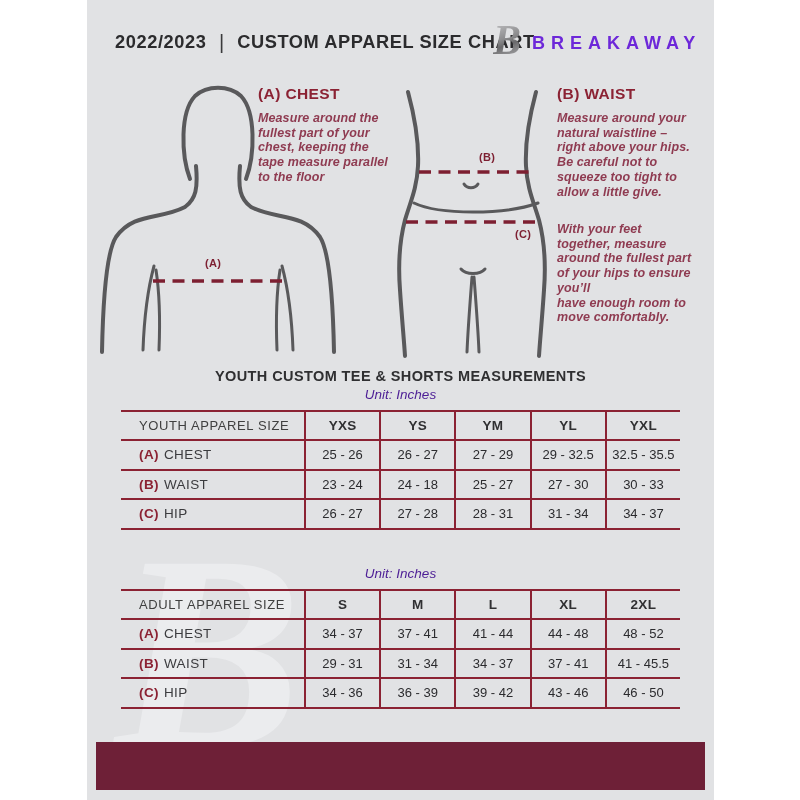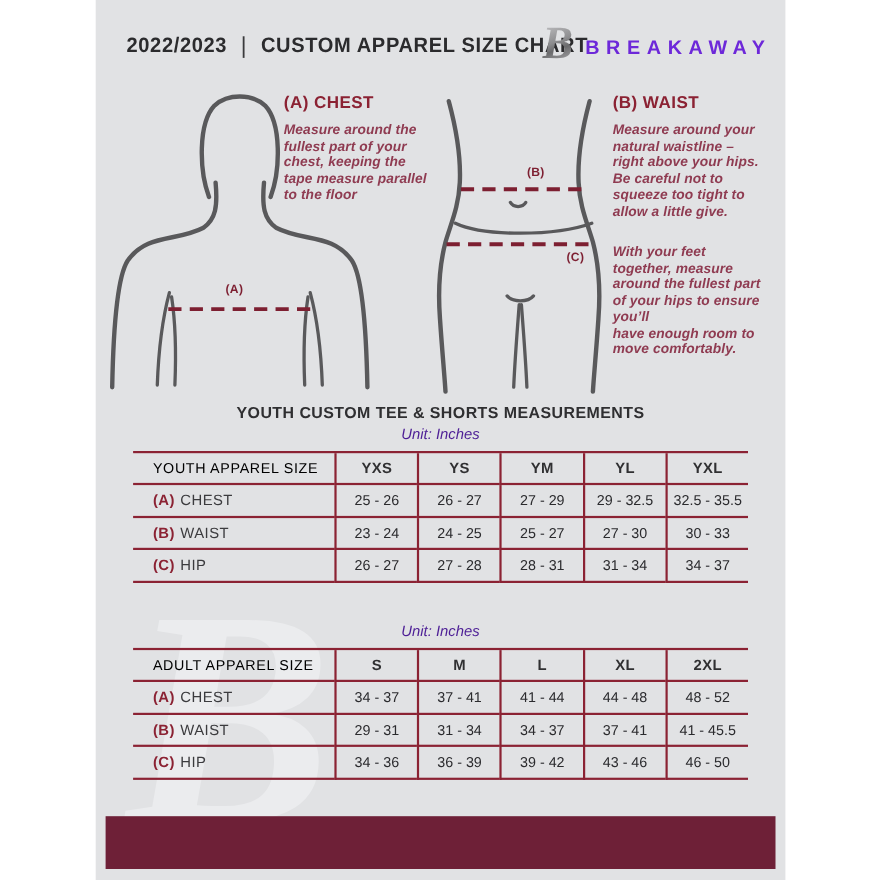--- a/index.html
+++ b/index.html
@@ -38,21 +38,21 @@
                font-style:italic; color:#4c1d95; z-index:2; }
 
   
   .size-table { position:absolute; left:34px; width:559px; display:grid;
                 grid-template-columns:183px repeat(5,1fr);
                 grid-template-rows:29px 29.5px 29.5px 29.5px;
                 border-top:2px solid #8b2233; z-index:2; }
   .st-cell { border-bottom:2px solid #8b2233; display:flex; align-items:center; justify-content:center;
              font-size:13px; color:#2b2b2e; }
   .st-cell.vline { border-left:2px solid #8b2233; }
-  .st-sizelabel { justify-content:flex-start; padding-left:18px; font-size:13px; letter-spacing:.6px; color:#000000; }
+  .st-sizelabel { justify-content:flex-start; padding-left:18px; font-size:13px; letter-spacing:.6px; color:#404040; }
   .st-sizehead { font-weight:700; font-size:13.5px; color:#303032; letter-spacing:.3px; }
   .st-rowlabel { justify-content:flex-start; padding-left:18px; letter-spacing:.4px; font-size:13.5px; color:#3b3b3e; }
   .st-rowlabel b { color:#8b2233; font-weight:700; margin-right:5px; }
 
   
   .watermark { position:absolute; left:28px; top:538px; font-family:"Liberation Serif", serif; font-weight:700;
                font-style:italic; font-size:280px; line-height:230px; color:#ebecee; z-index:1; }
   .footer-bar { position:absolute; left:9px; top:742px; width:609px; height:48px; background:#6e2037; z-index:3; }
 </style>
 </head>
@@ -147,21 +147,21 @@
       <div class="st-cell vline">26 - 27</div>
       <div class="st-cell vline">27 - 29</div>
       <div class="st-cell vline">29 - 32.5</div>
       <div class="st-cell vline">32.5 - 35.5</div>
 
       <div class="st-cell st-rowlabel">
           <b>(B)</b>
           <span>WAIST</span>
         </div>
       <div class="st-cell vline">23 - 24</div>
-      <div class="st-cell vline">24 - 25</div>
+      <div class="st-cell vline">24 - 18</div>
       <div class="st-cell vline">25 - 27</div>
       <div class="st-cell vline">27 - 30</div>
       <div class="st-cell vline">30 - 33</div>
 
       <div class="st-cell st-rowlabel">
           <b>(C)</b>
           <span>HIP</span>
         </div>
       <div class="st-cell vline">26 - 27</div>
       <div class="st-cell vline">27 - 28</div>

